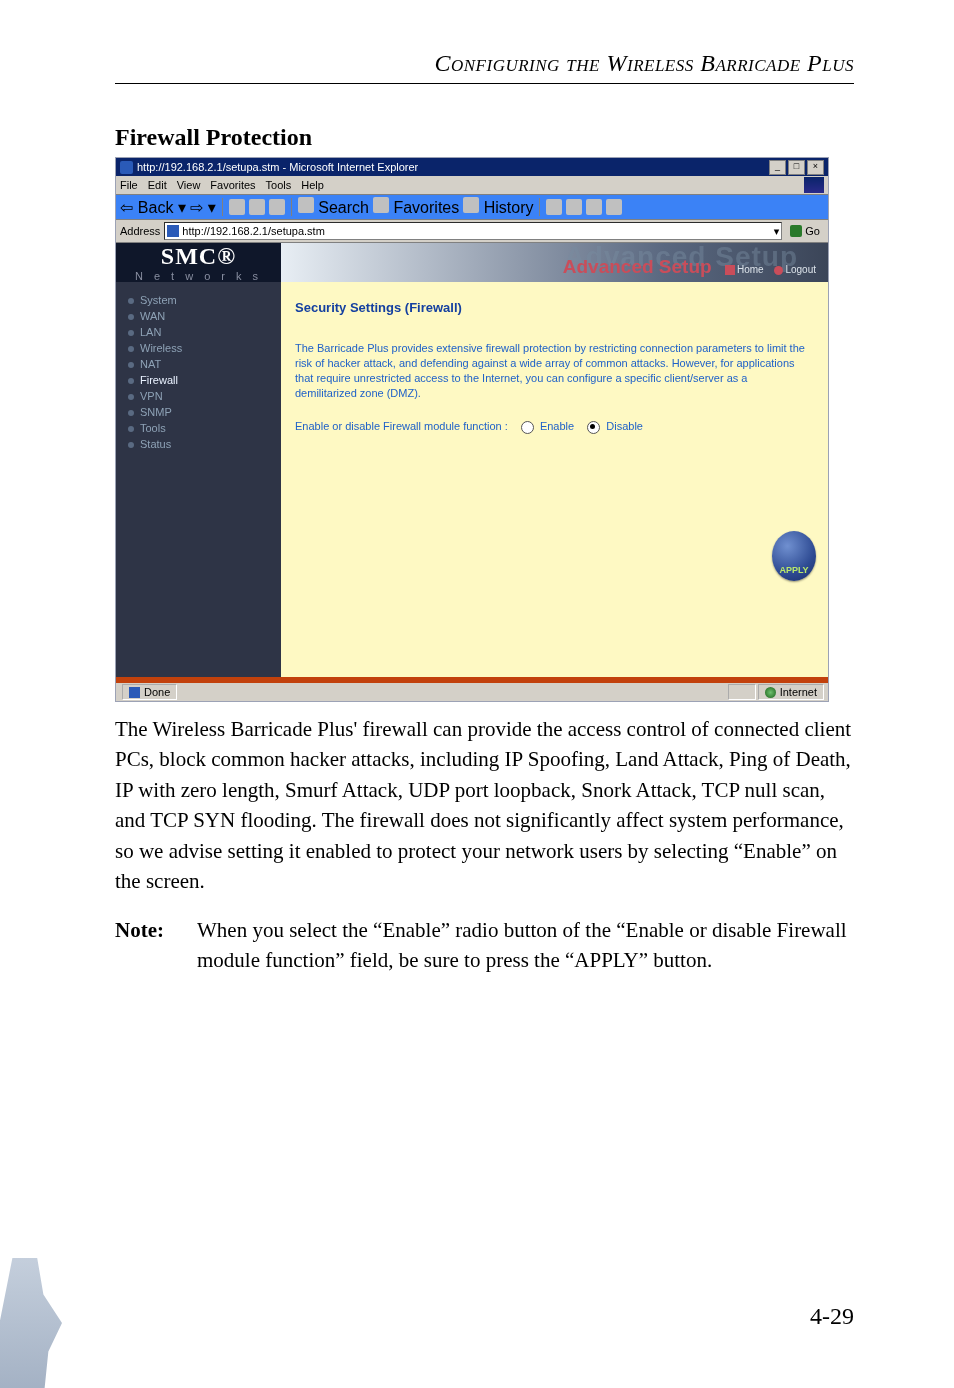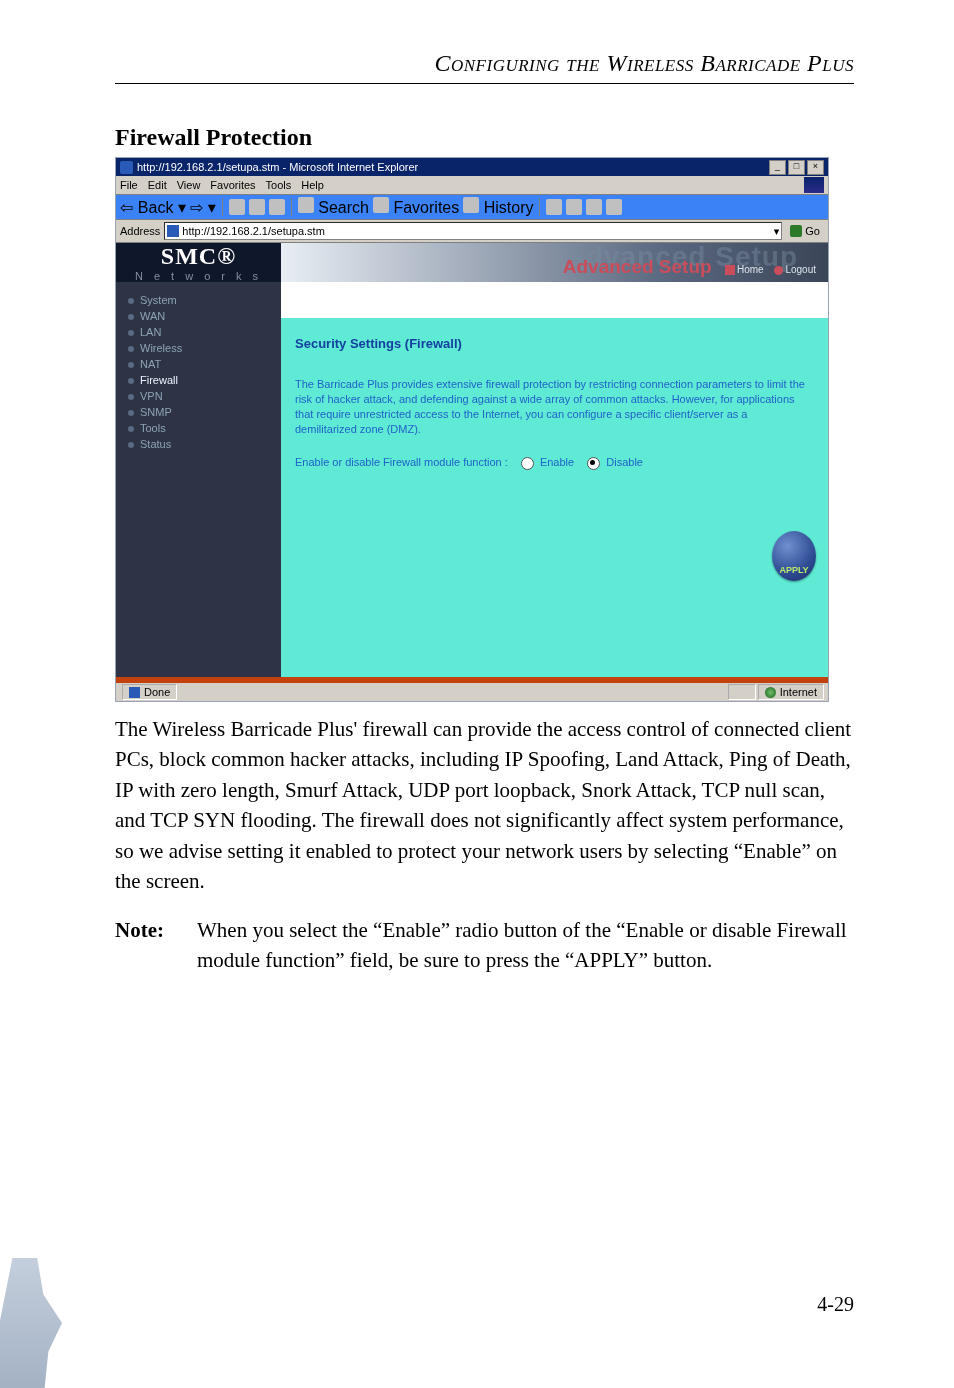--- a/index.html
+++ b/index.html
@@ -199,23 +199,22 @@
     font-size: 11px;
   }
   .ss-side-item.active a { color: #eaf2ff; }
   .ss-side-item a { color: #8ea2b6; cursor:pointer; }
   .ss-side-item .bullet {
     display:inline-block; width:6px;height:6px;border-radius:50%;
     background:#5a6a82; margin-right:6px; vertical-align:middle;
   }
   .ss-main {
     flex: 1;
-    background: #5eead4;
+    background: #fef9c3;
     position: relative;
-    margin-top: 36px;
   }
   .ss-header-combined { display:flex; }
   .ss-main-inner { padding: 18px 16px 0 14px; font-size:11px; }
   .ss-panel-title {
     color: #1540a0;
     font-weight: bold;
     font-size: 13px;
     margin-bottom: 26px;
   }
   .ss-panel-text {
@@ -281,22 +280,22 @@
     margin-top: 18px;
   }
   .note-label {
     font-weight: bold;
     min-width: 78px;
   }
   .note-text { flex: 1; padding-left:4px;}
   .page-number {
     position: absolute;
     right: 100px;
-    bottom: 72px;
-    font-size: 20px;
+    bottom: 58px;
+    font-size: 24px;
   }
   .page-wrap { position: relative; width:954px; height:1388px;}
 </style>
 </head>
 <body>
 <div class="page-wrap">
 <div class="page">
 
   <div class="page-header">Configuring the Wireless Barricade Plus</div>
   <hr class="hr">

